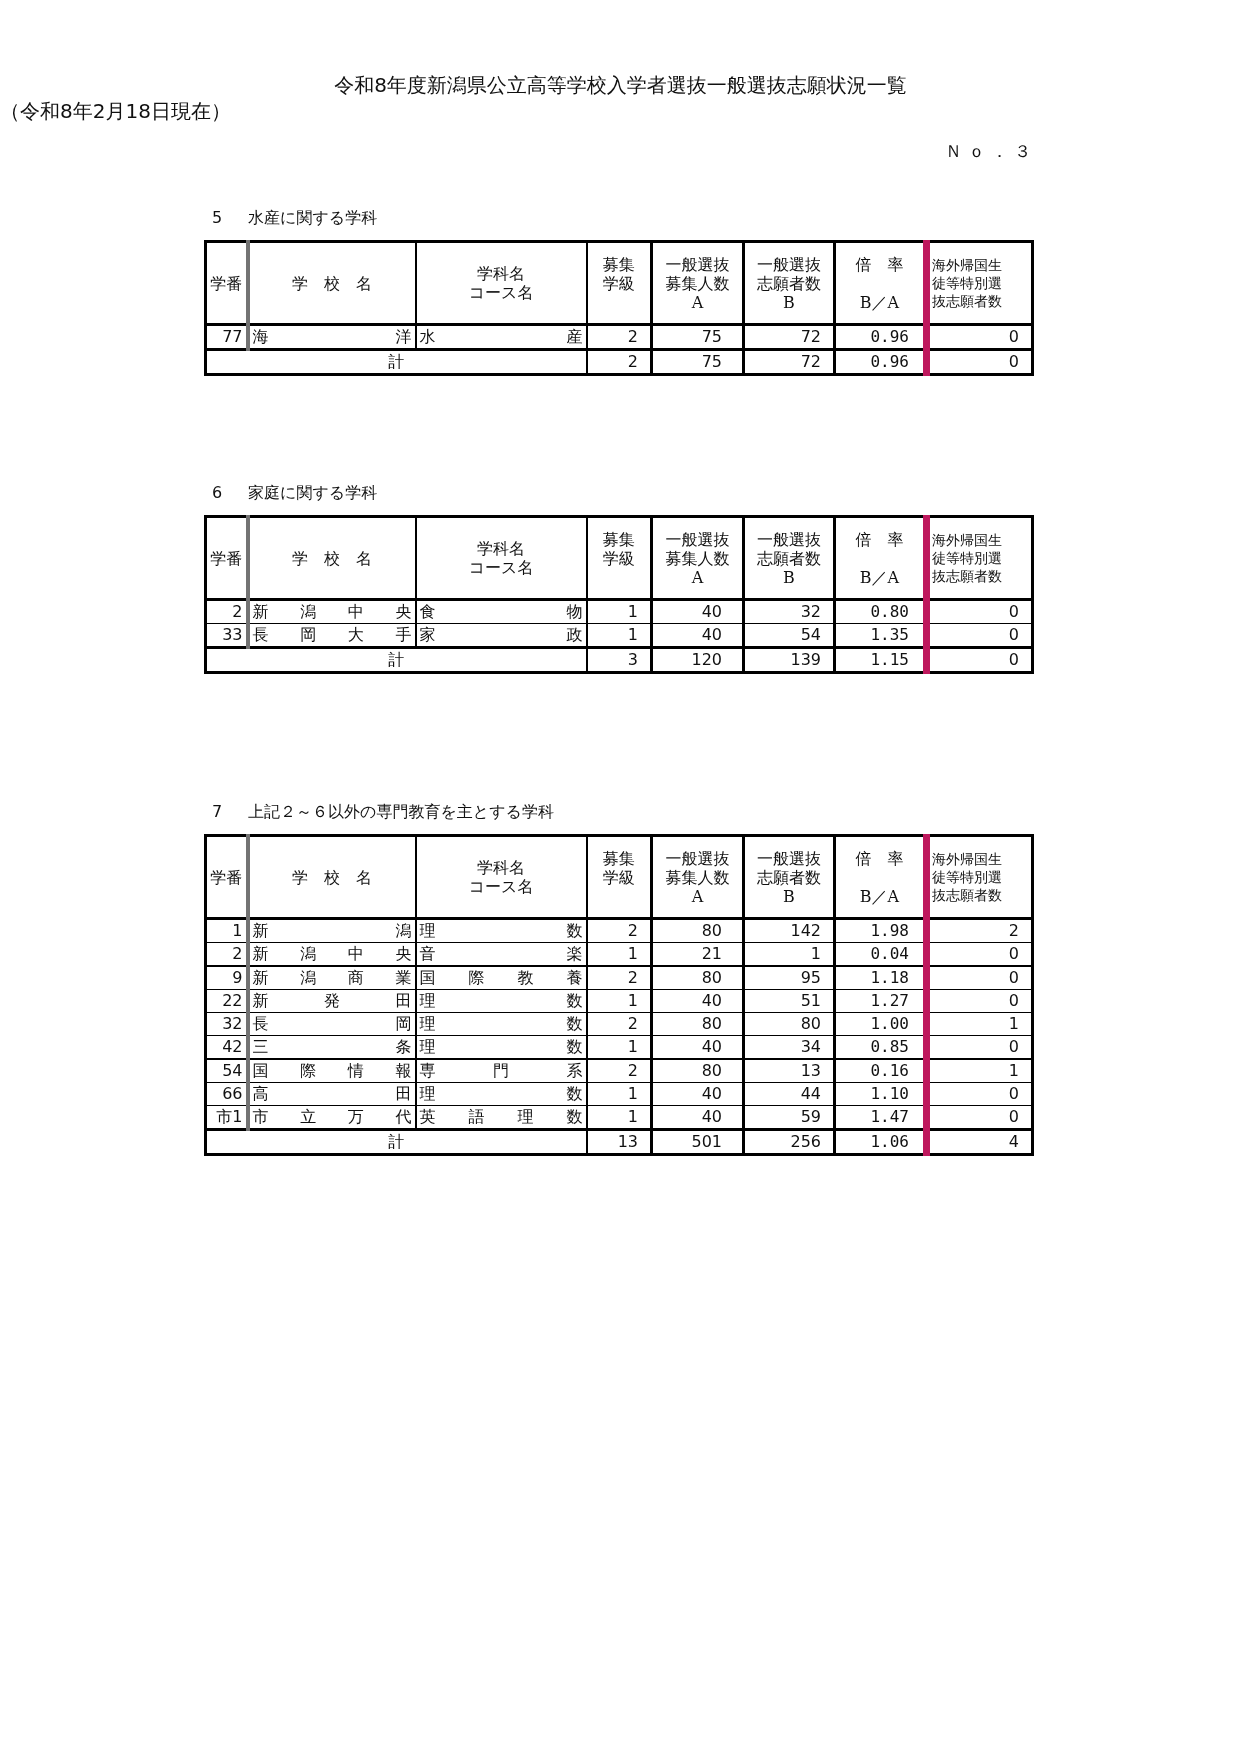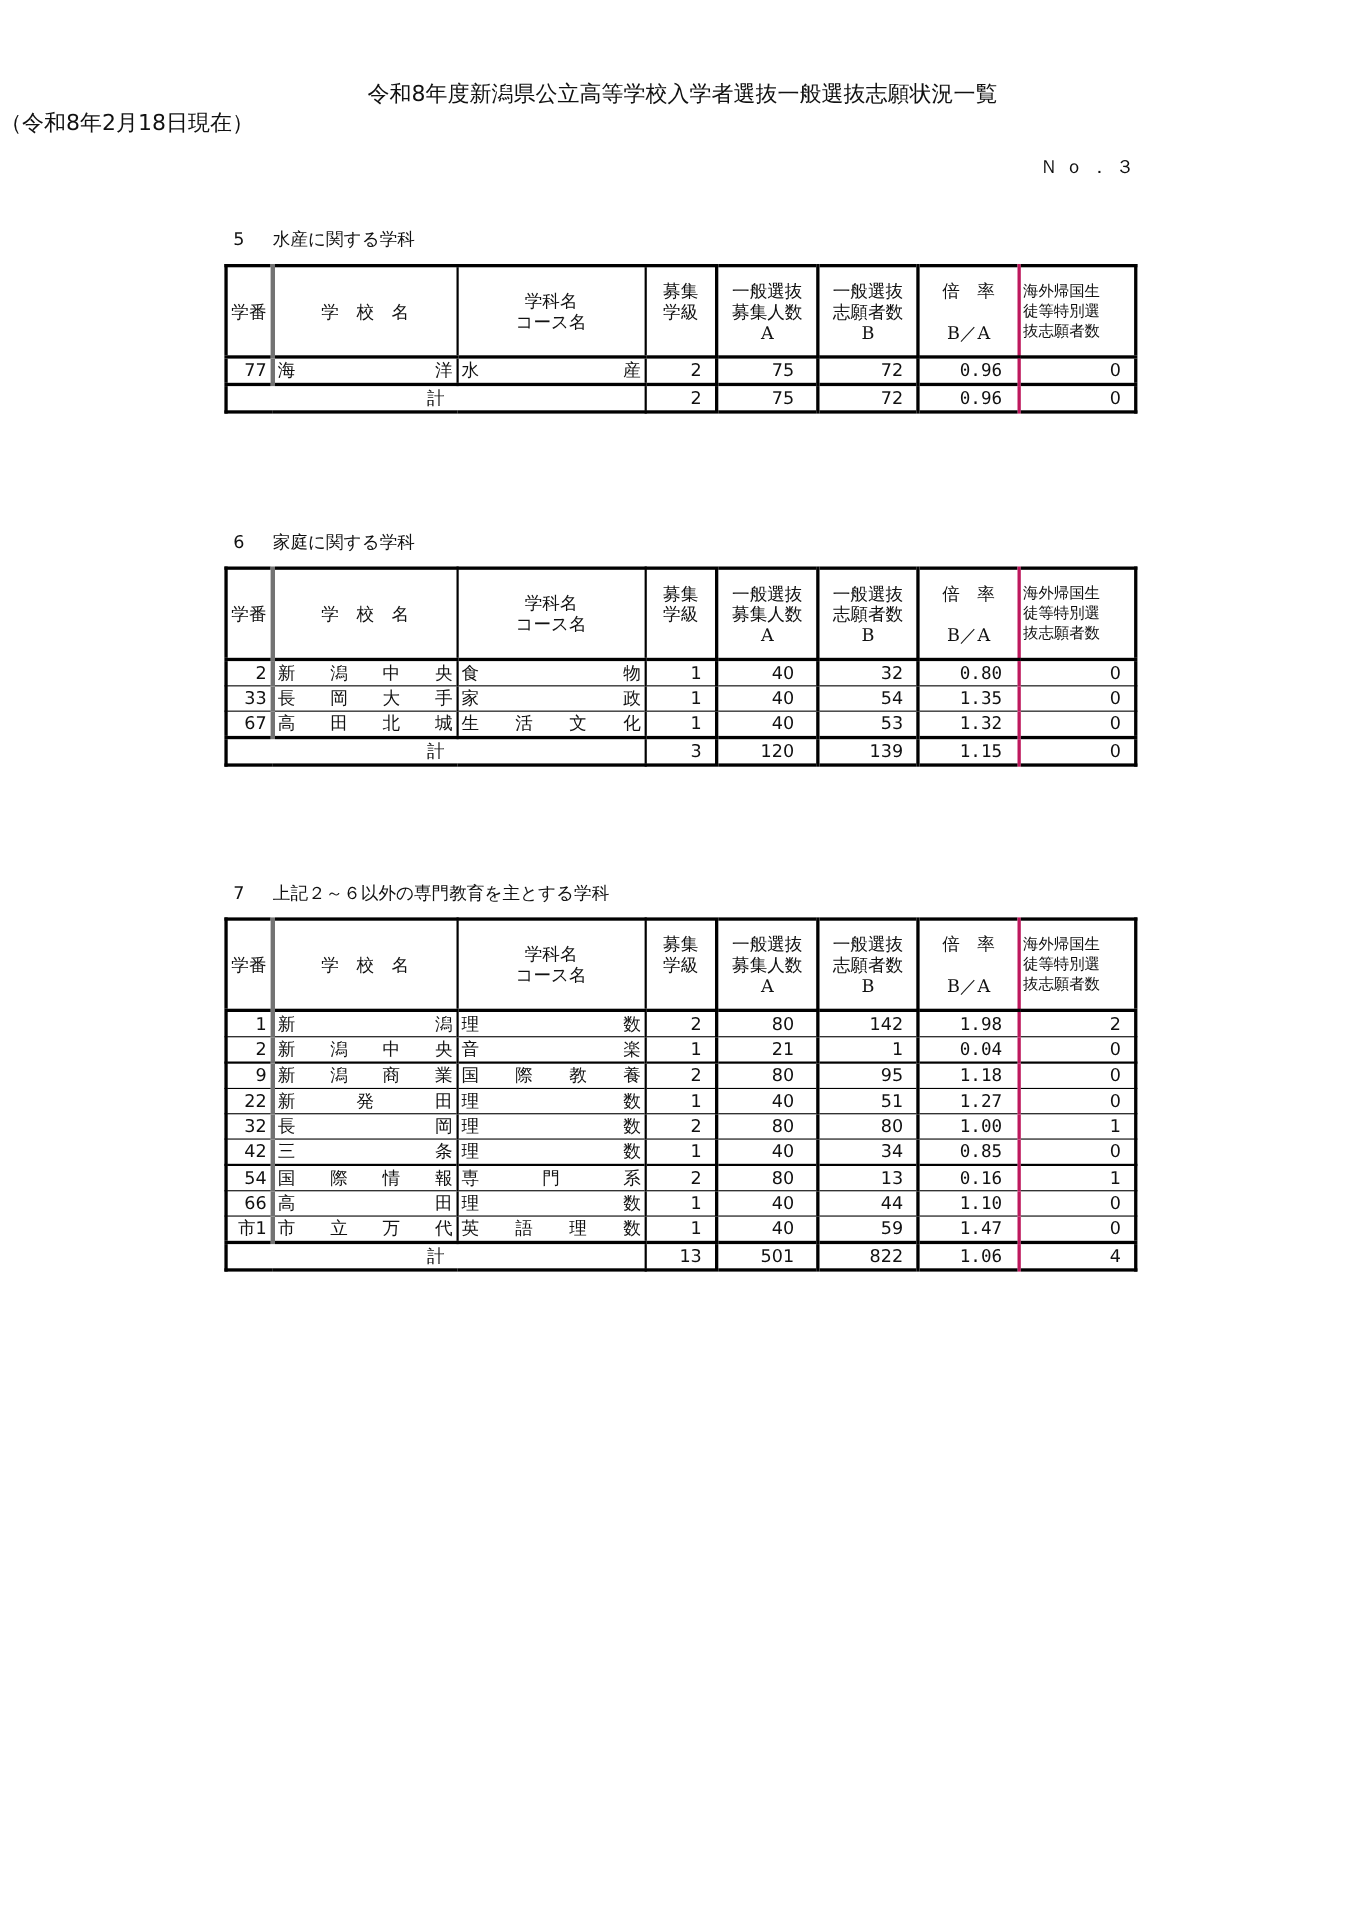--- a/index.html
+++ b/index.html
@@ -13,21 +13,21 @@
   table.t td, table.t th { border:1px solid #000; padding:0 3px; height:22px; line-height:22px; font-weight:normal; white-space:nowrap; overflow:hidden; }
   table.t { border:3px solid #000; }
   table.t th { height:80px; line-height:19px; vertical-align:middle; text-align:center; }
   table.t tr.head th { border-bottom:3px solid #000; }
   table.t .c-no { width:36px; text-align:right; border-right:4px solid #737373; }
   table.t .c-sch { border-right:2px solid #000; }
   table.t .c-dep { border-right:2px solid #000; }
   table.t .c-cls { text-align:right; padding-right:12px; border-right:3px solid #000; }
   table.t .c-a { text-align:right; padding-right:20px; border-right:3px solid #000; }
   table.t .c-b { text-align:right; padding-right:12px; border-right:3px solid #000; }
-  table.t .c-r { text-align:right; padding-right:14px; font-family:"DejaVu Sans Mono", monospace; border-right:3px solid #be185d; }
+  table.t .c-r { text-align:right; padding-right:14px; font-family:"DejaVu Sans Mono", monospace; border-right:7px solid #be185d; }
   table.t .c-s { text-align:right; padding-right:12px; }
   table.t th.c-no { text-align:center; padding:0; }
   table.t th.c-s { font-size:14px; line-height:18px; text-align:left; padding:0 2px; }
   .spread { display:flex; justify-content:space-between; }
   tr.total td { border-top:3px solid #000; }
   tr.thick td { border-top:2px solid #000; }
   .sub { font-family:"DejaVu Serif", serif; }
 </style>
 </head>
 <body>
@@ -150,44 +150,20 @@
               <span>家</span>
               <span>政</span>
             </div>
           </td>
           <td class="c-cls">1</td>
           <td class="c-a">40</td>
           <td class="c-b">54</td>
           <td class="c-r">1.35</td>
           <td class="c-s">0</td>
         </tr>
-        <tr class="row">
-          <td class="c-no">67</td>
-          <td class="c-sch">
-            <div class="spread">
-              <span>高</span>
-              <span>田</span>
-              <span>北</span>
-              <span>城</span>
-            </div>
-          </td>
-          <td class="c-dep">
-            <div class="spread">
-              <span>生</span>
-              <span>活</span>
-              <span>文</span>
-              <span>化</span>
-            </div>
-          </td>
-          <td class="c-cls">1</td>
-          <td class="c-a">40</td>
-          <td class="c-b">53</td>
-          <td class="c-r">1.32</td>
-          <td class="c-s">0</td>
-        </tr>
         <tr class="total">
           <td colspan="3" style="text-align:center;border-right:2px solid #000">計</td>
           <td class="c-cls">3</td>
           <td class="c-a">120</td>
           <td class="c-b">139</td>
           <td class="c-r">1.15</td>
           <td class="c-s">0</td>
         </tr>
       </tbody>
     </table>
@@ -405,19 +381,19 @@
           <td class="c-cls">1</td>
           <td class="c-a">40</td>
           <td class="c-b">59</td>
           <td class="c-r">1.47</td>
           <td class="c-s">0</td>
         </tr>
         <tr class="total">
           <td colspan="3" style="text-align:center;border-right:2px solid #000">計</td>
           <td class="c-cls">13</td>
           <td class="c-a">501</td>
-          <td class="c-b">822</td>
+          <td class="c-b">256</td>
           <td class="c-r">1.06</td>
           <td class="c-s">4</td>
         </tr>
       </tbody>
     </table>
   </div>
 
 </body></html>

